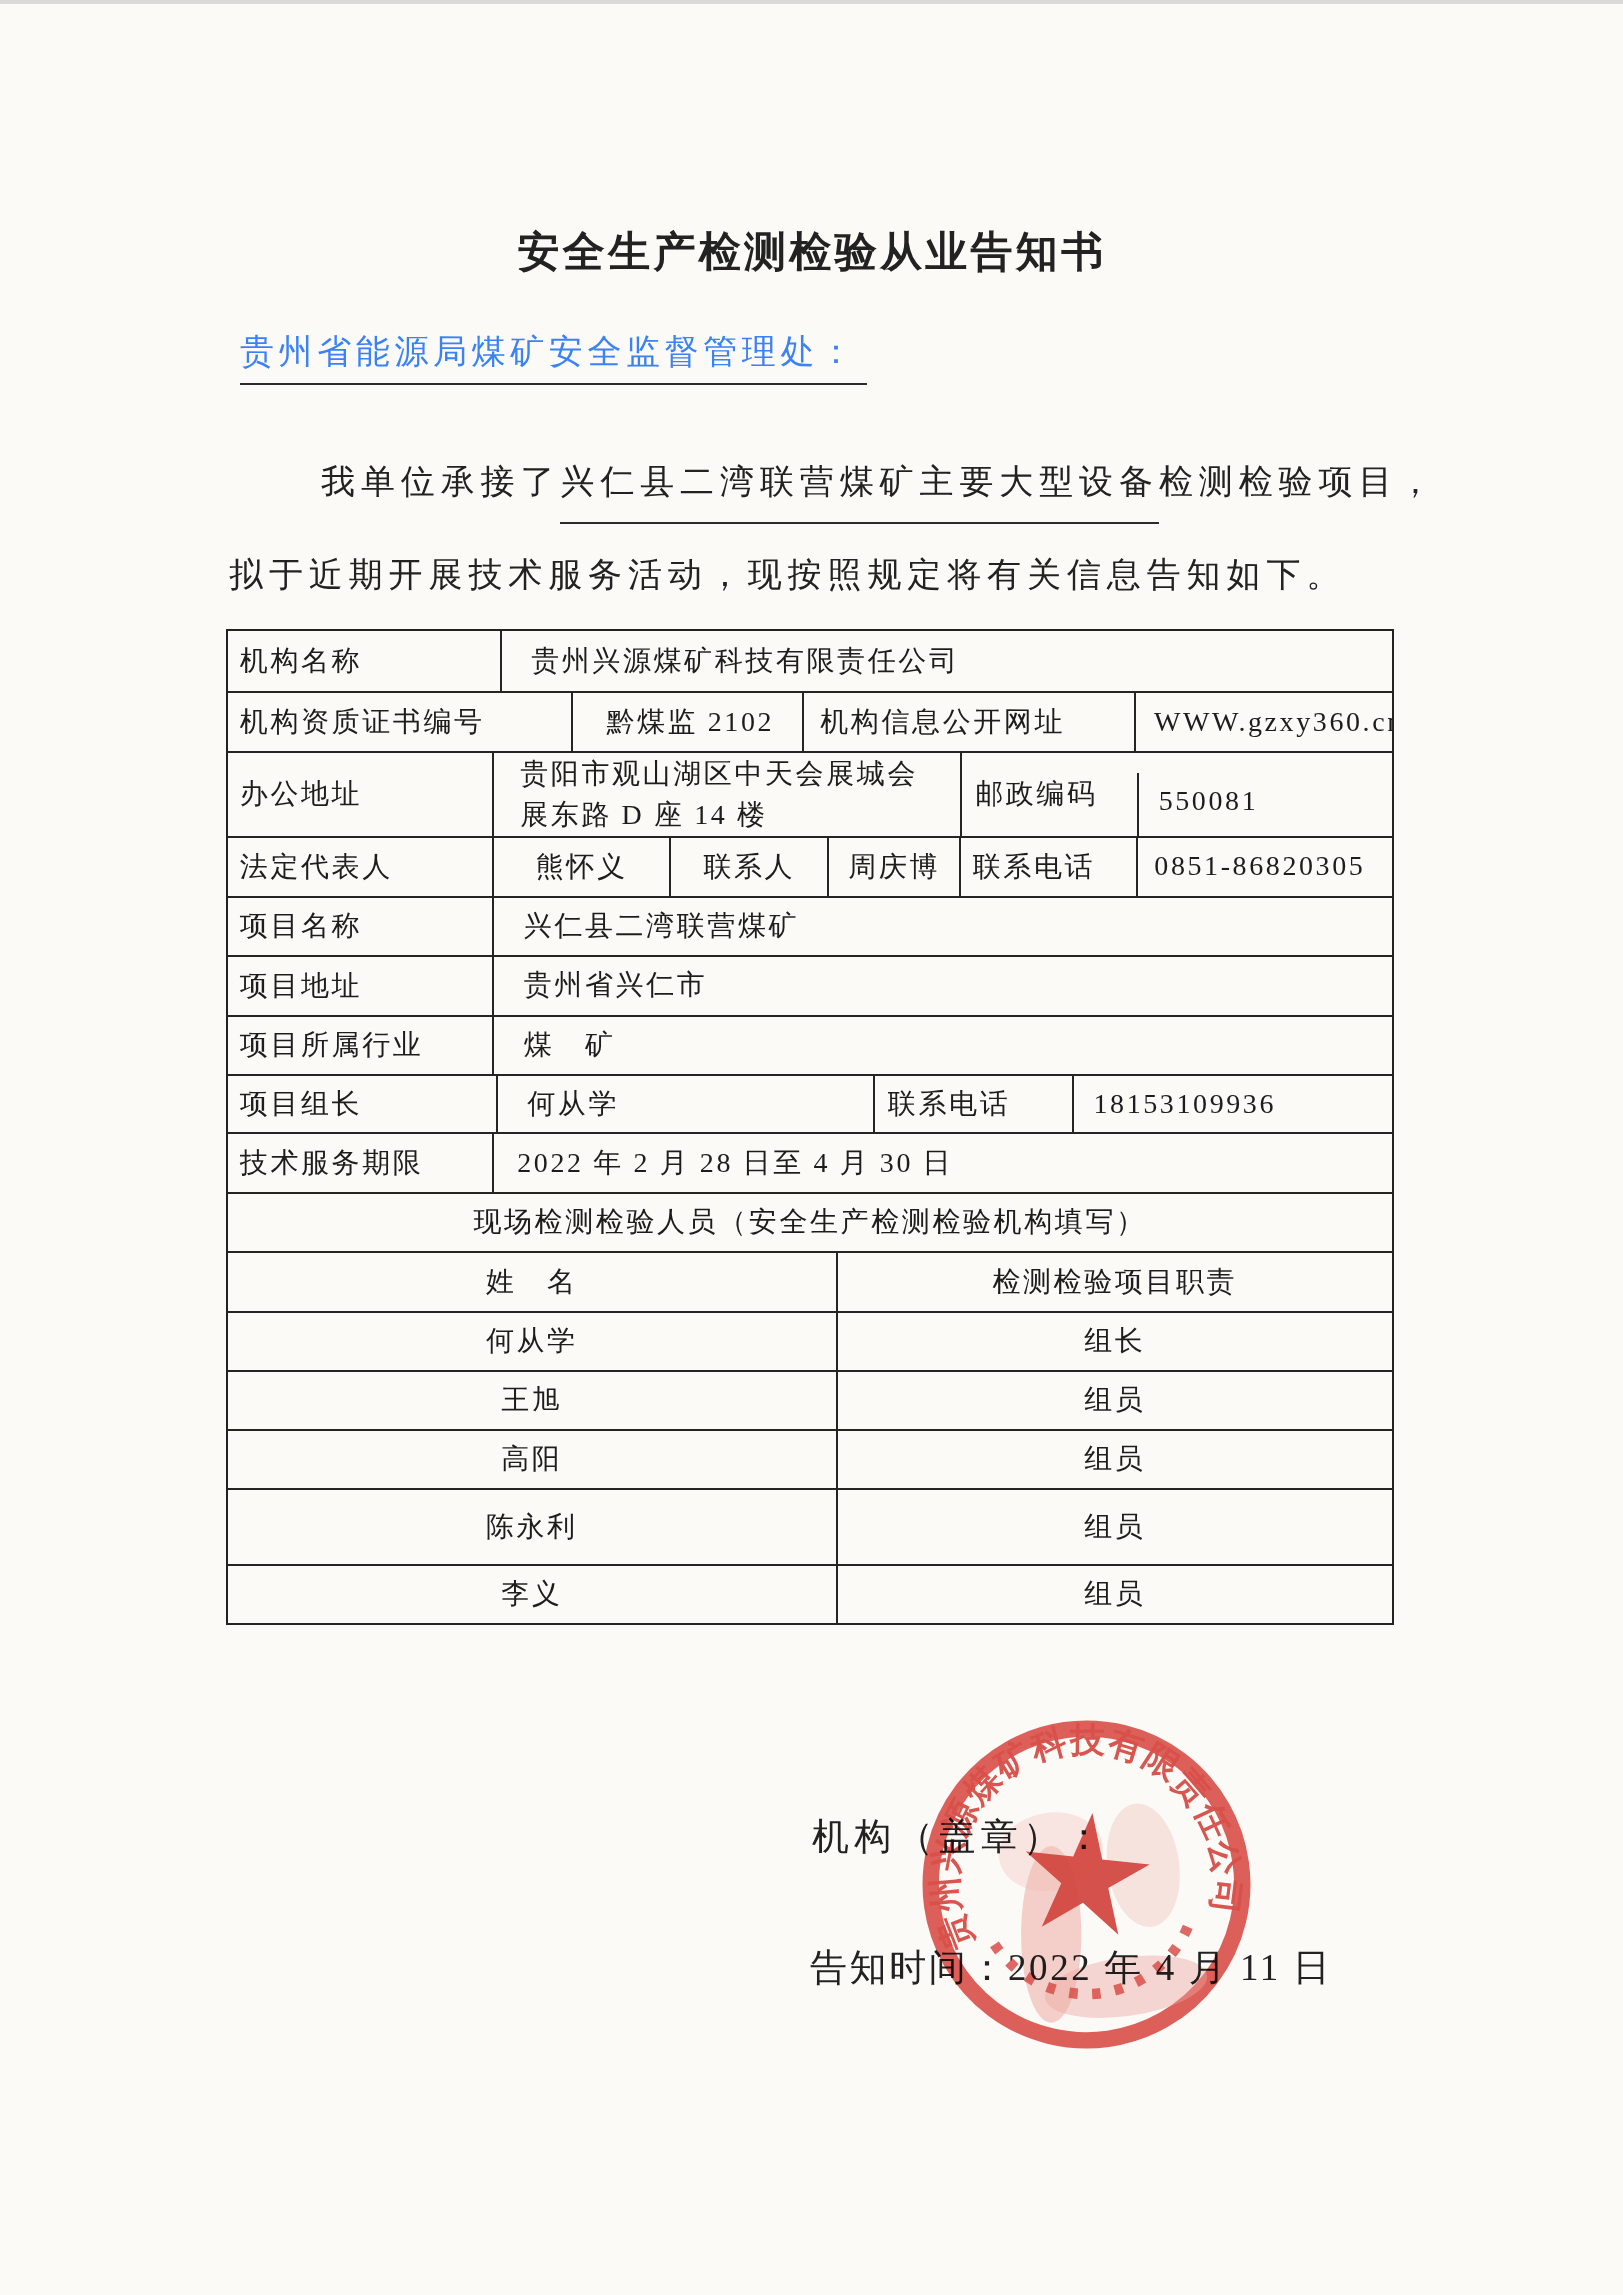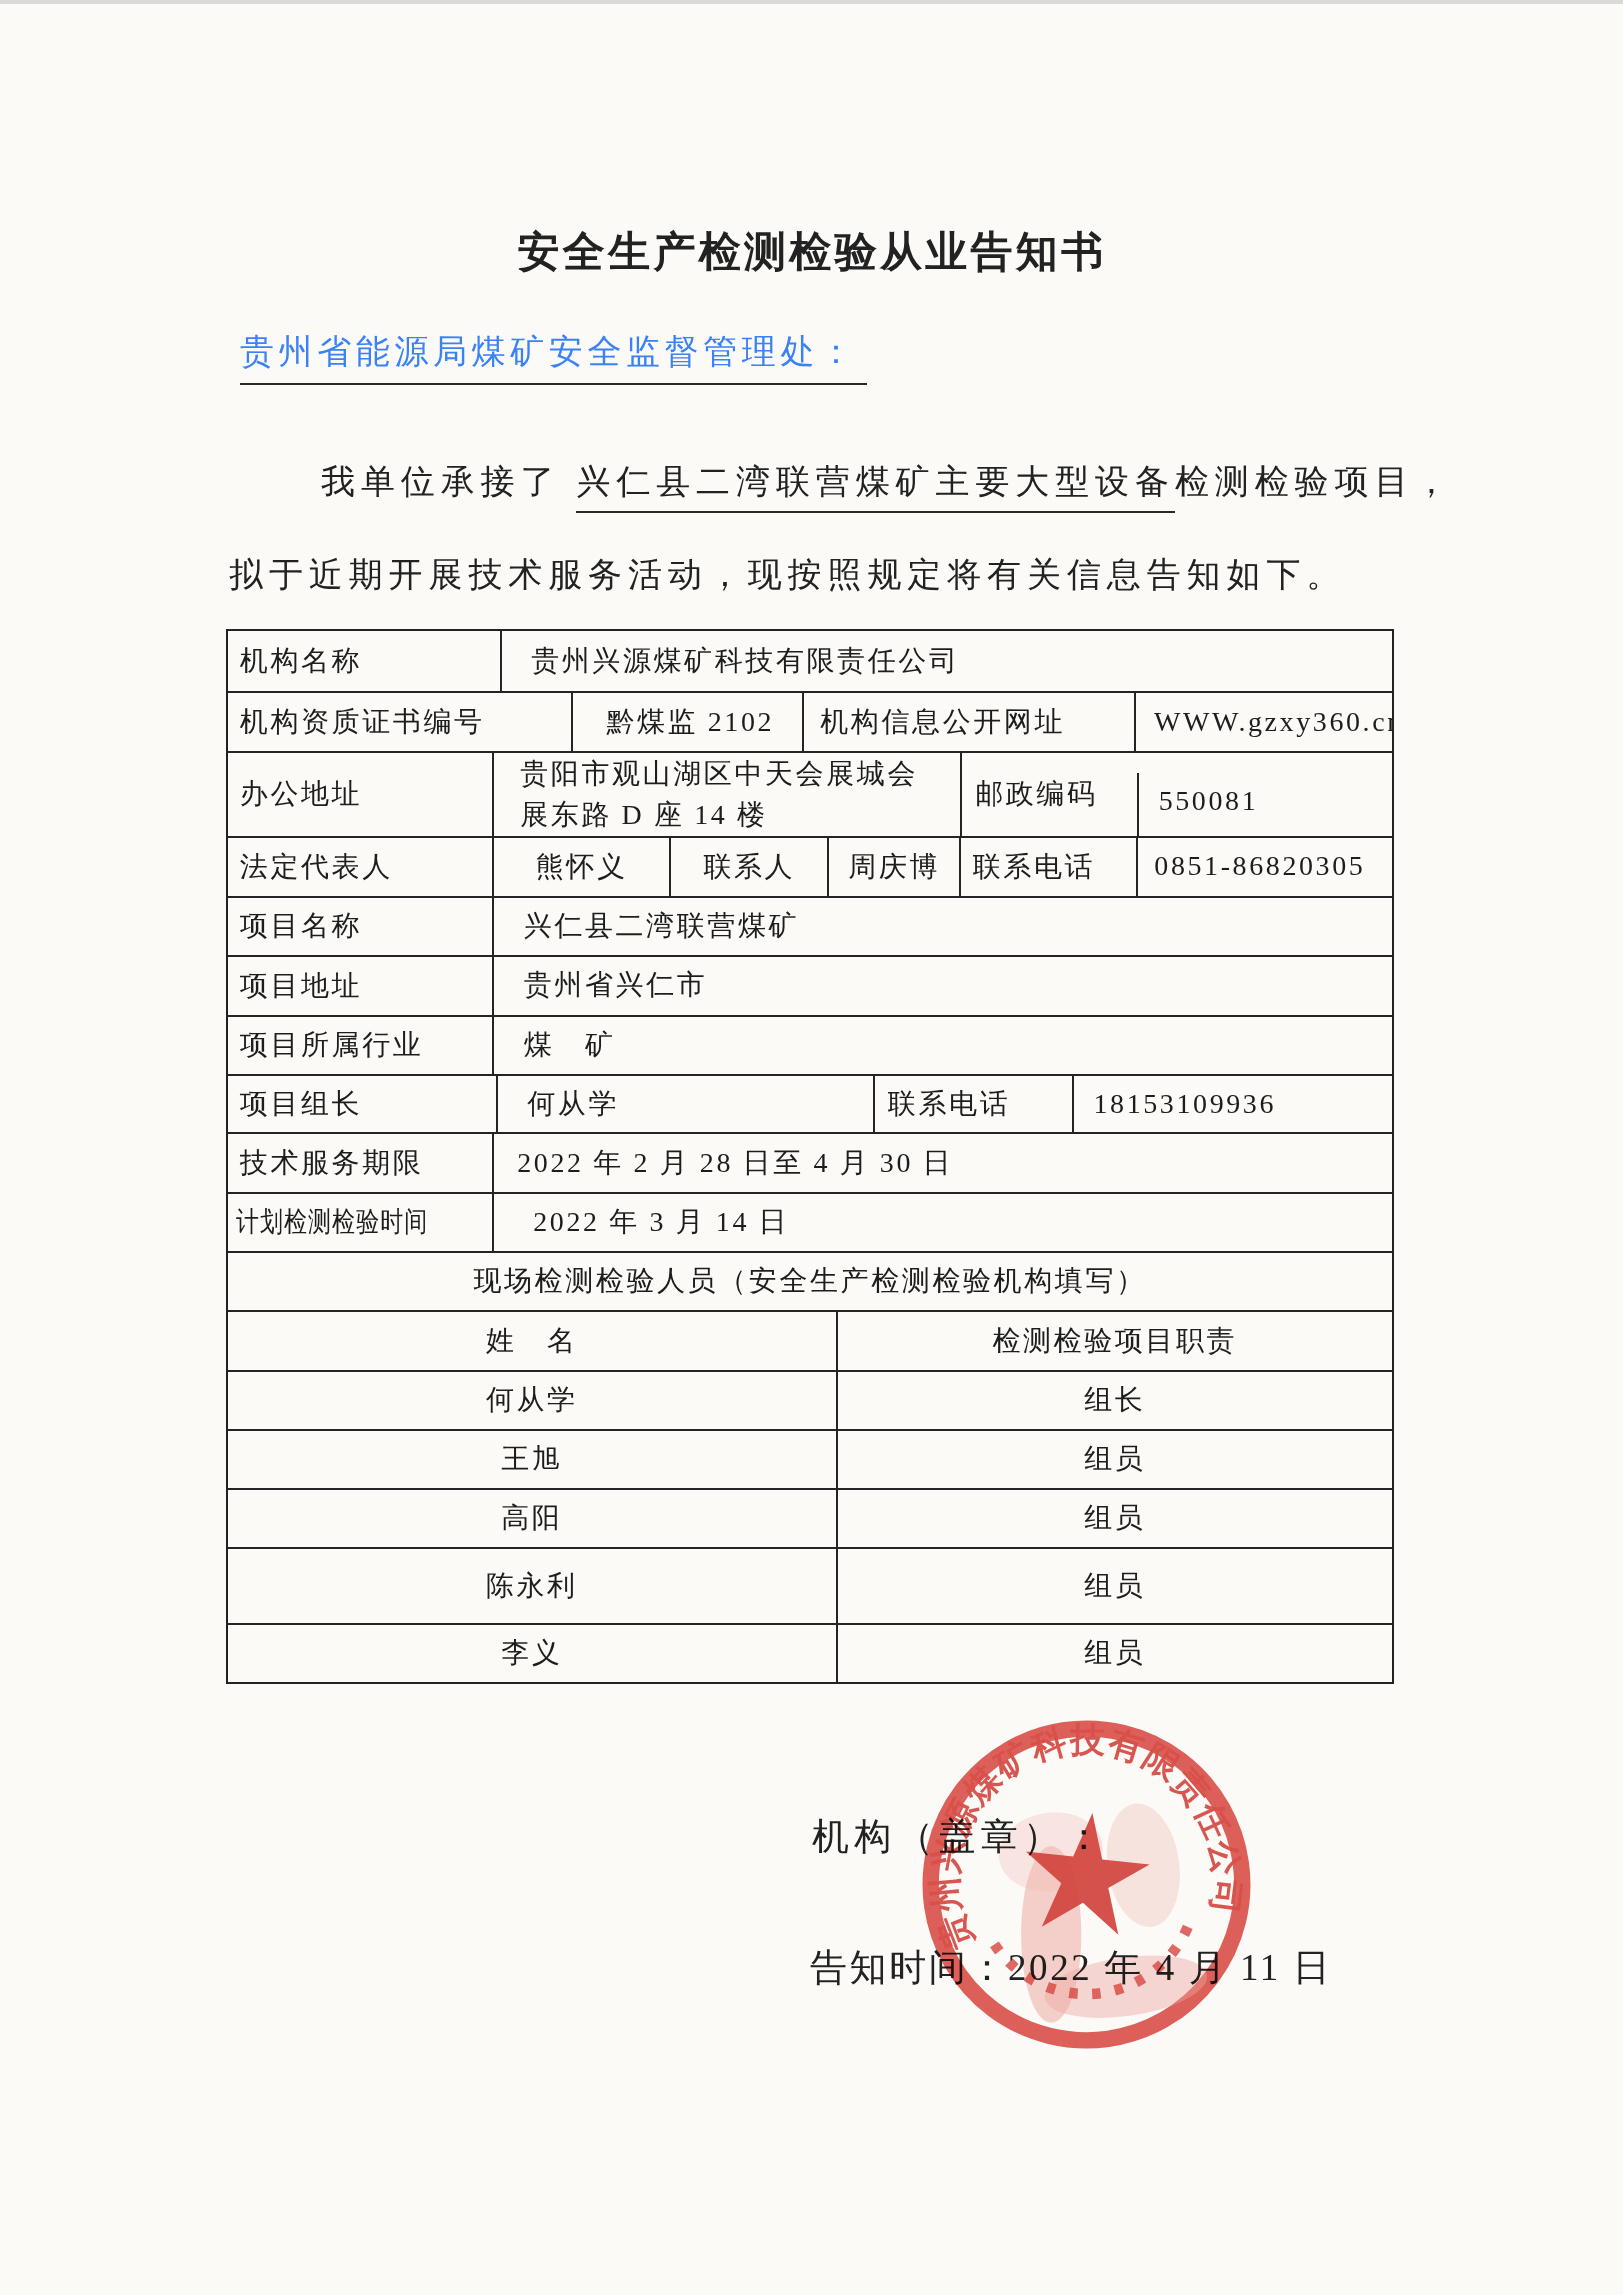--- a/index.html
+++ b/index.html
@@ -19,21 +19,21 @@
     position:absolute;left:240px;top:329px;
     font-size:34px;letter-spacing:4.6px;color:#3b82f6;
     border-bottom:2.6px solid #2a2a2a;padding:0 9.2px 7.9px 0;
   }
   .para{
     position:absolute;left:229px;top:442px;width:1185px;
     font-size:34px;letter-spacing:5.9px;color:#222;
   }
   .para .pline{height:93px;line-height:79px;white-space:nowrap;}
   .para .pline1{text-indent:92px;}
-  .u-span{border-bottom:2.6px solid #2a2a2a;padding-bottom:11px;margin-left:16px;}
+  .u-span{border-bottom:2.6px solid #2a2a2a;padding-bottom:22px;}
   
   .info-table{
     position:absolute;left:226px;top:629px;width:1168px;
     border:2.6px solid #222;box-sizing:border-box;background:transparent;
   }
   .trow{display:flex;border-top:2.6px solid #242424;box-sizing:border-box;}
   .trow:first-child{border-top:none;gap:14px;}
   .tcell{
     box-sizing:border-box;border-left:2px solid #242424;
     display:flex;align-items:center;
@@ -108,24 +108,20 @@
         <div class="tcell" style="width: 23%; padding-left: 11.8px;"><span>项目组长</span></div>
         <div class="tcell" style="width: 32.4%; padding-left: 29.5px; align-items: flex-start; padding-top: 7.9px;"><span>何从学</span></div>
         <div class="tcell" style="width: 17.1%; padding-left: 13px;"><span>联系电话</span></div>
         <div class="tcell" style="width: 27.5%; padding-left: 19.6px; align-items: flex-start; padding-top: 7.9px;"><span>18153109936</span></div>
       </div>
       <div class="trow" style="height: 60px;">
         <div class="tcell" style="width: 22.7%; padding-left: 11.8px;"><span>技术服务期限</span></div>
         <div class="tcell" style="width: 77.3%; padding-left: 23px;"><span>2022 年 2 月 28 日至 4 月 30 日</span></div>
       </div>
       <div class="trow" style="height: 59px;">
-        <div class="tcell" style="width: 22.7%; padding-left: 7.9px;"><span class="sq">计划检测检验时间</span></div>
-        <div class="tcell" style="width: 77.3%; padding-left: 39px;"><span>2022 年 3 月 14 日</span></div>
-      </div>
-      <div class="trow" style="height: 59px;">
         <div class="tcell c" style="width: 100%;"><span>现场检测检验人员（安全生产检测检验机构填写）</span></div>
       </div>
       <div class="trow" style="height: 60px;">
         <div class="tcell c" style="width: 52.2%;"><span>姓　名</span></div>
         <div class="tcell c" style="width: 47.8%;"><span>检测检验项目职责</span></div>
       </div>
       <div class="trow" style="height: 59px;">
         <div class="tcell c" style="width: 52.2%;"><span>何从学</span></div>
         <div class="tcell c" style="width: 47.8%;"><span>组长</span></div>
       </div>

